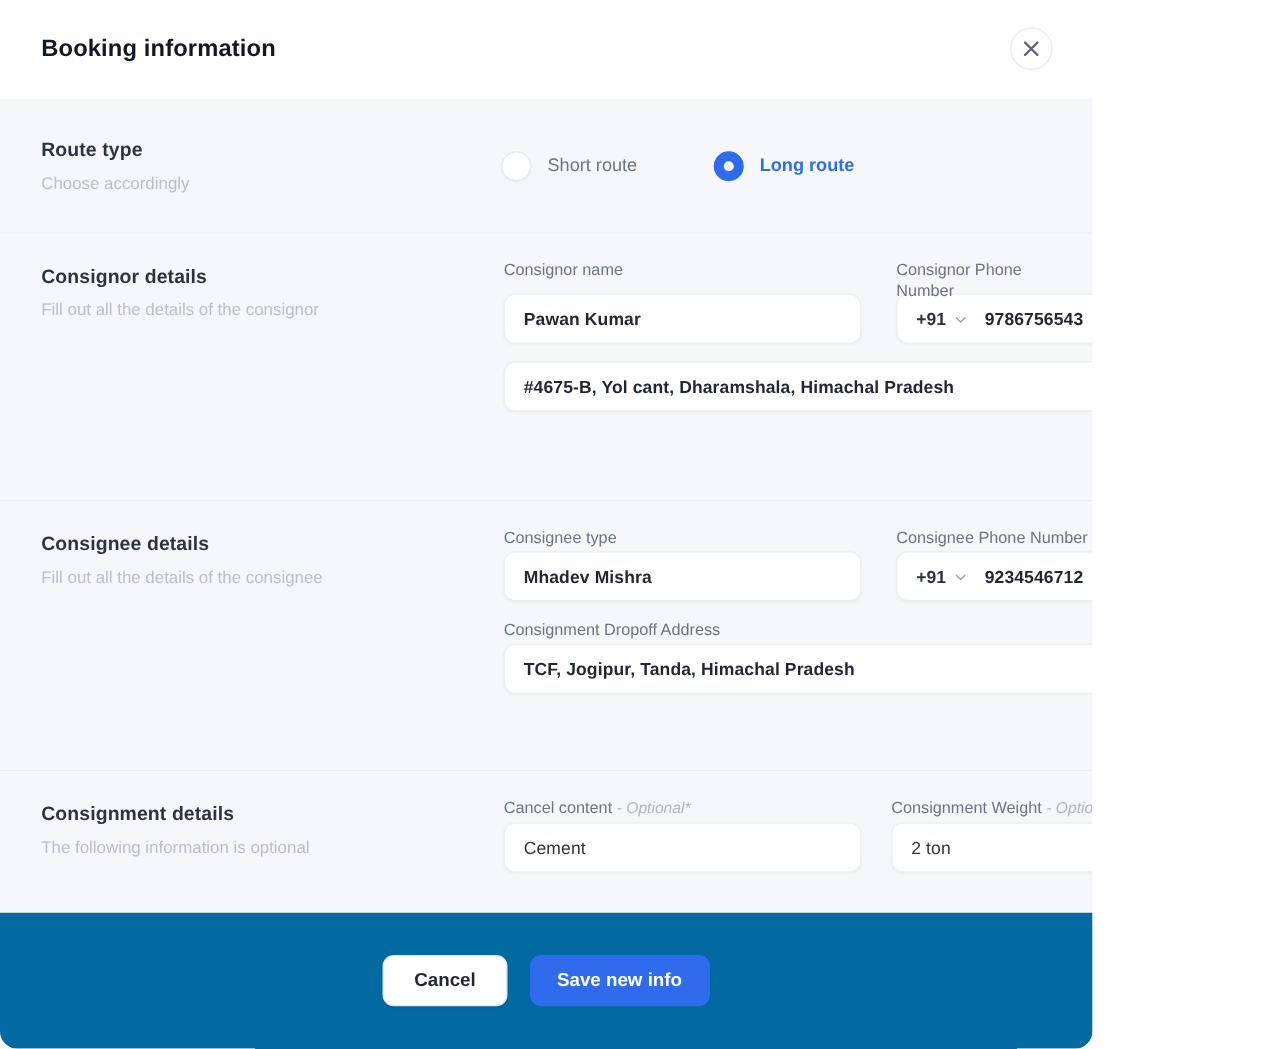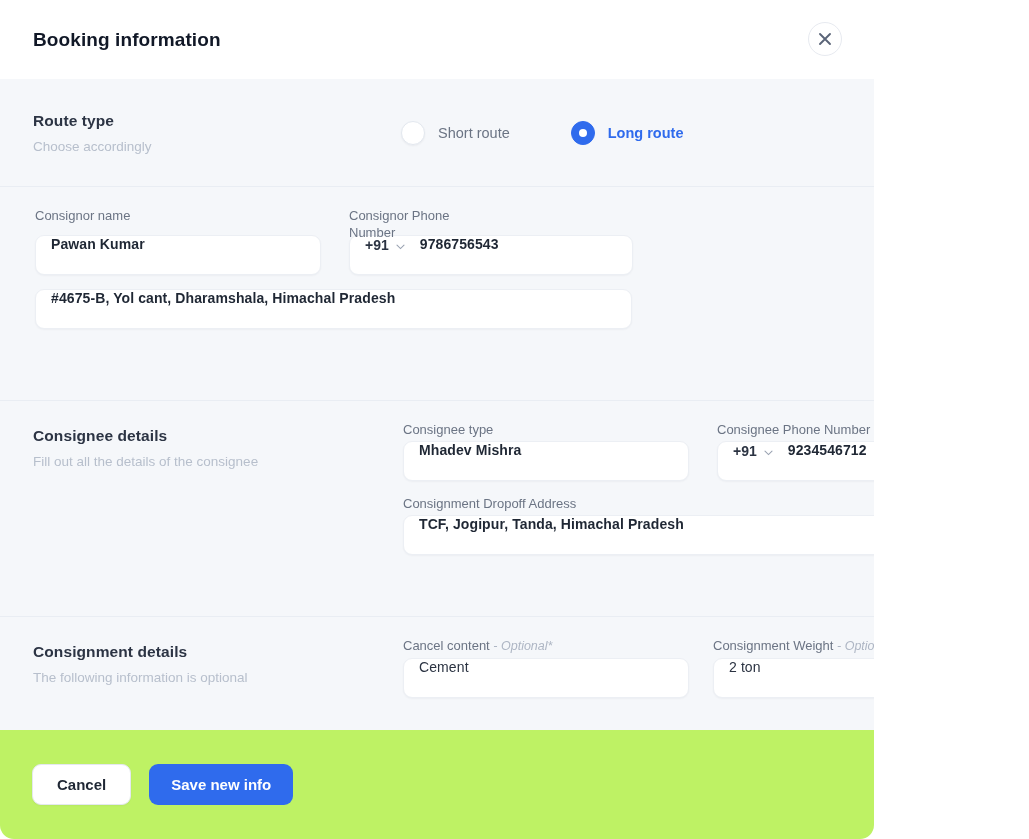--- a/index.html
+++ b/index.html
@@ -178,21 +178,21 @@
     color: #aeb6c4;
     font-size: 12.5px;
   }
 
   .input-box {
     background: #ffffff;
     border: 1px solid #eceff4;
     border-radius: 9px;
     height: 40px;
     display: flex;
-    align-items: flex-start;
+    align-items: center;
     padding: 0 15px;
     box-shadow: 0 1px 2px rgba(16,24,40,0.04);
     cursor: text;
   }
   .input-val {
     font-size: 14px;
     font-weight: 700;
     color: #1f2734;
     letter-spacing: 0.1px;
   }
@@ -229,24 +229,24 @@
   .row-gap { margin-top: 14px; }
 
   
   .field.clipped .field-label.wrap { position: absolute; top: 0; left: 0; }
   .field.clipped .input-box { margin-top: 28px; }
 
   
   .modal-footer {
     flex: 0 0 109px;
     height: 109px;
-    background: #bef264;
-    display: flex;
-    align-items: center;
-    justify-content: flex-start;
+    background: #0369a1;
+    display: flex;
+    align-items: center;
+    justify-content: center;
     padding: 0 32px;
   }
   .btn {
     height: 41px;
     border-radius: 9px;
     font-size: 15px;
     font-weight: 700;
     cursor: pointer;
     display: flex;
     align-items: center;
@@ -299,20 +299,24 @@
         <div class="radio-opt selected">
           <span class="radio-mark">
               <span class="radio-dot"></span>
             </span>
           <span class="radio-label">Long route</span>
         </div>
       </div>
     </div>
 
     <div class="section sec-consignor">
+      <div class="section-left">
+        <div class="section-title">Consignor details</div>
+        <div class="section-sub">Fill out all the details of the consignor</div>
+      </div>
       <div class="section-right">
 
         <div class="field-row">
           <div class="field col-a clipped">
             <div class="field-label wrap">Consignor name</div>
             <div class="input-box">
               <span class="input-val">Pawan Kumar</span>
             </div>
           </div>
           <div class="field col-b clipped">

